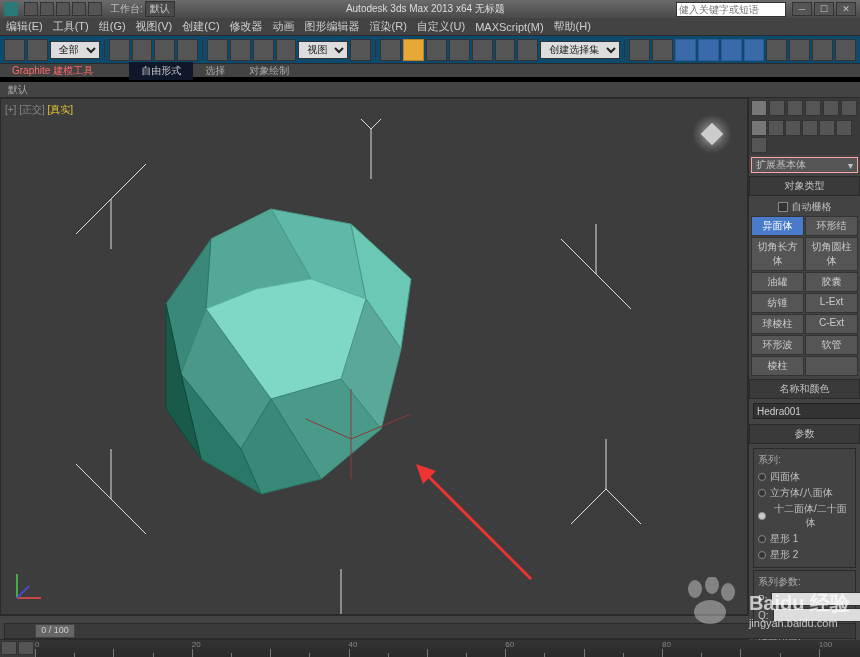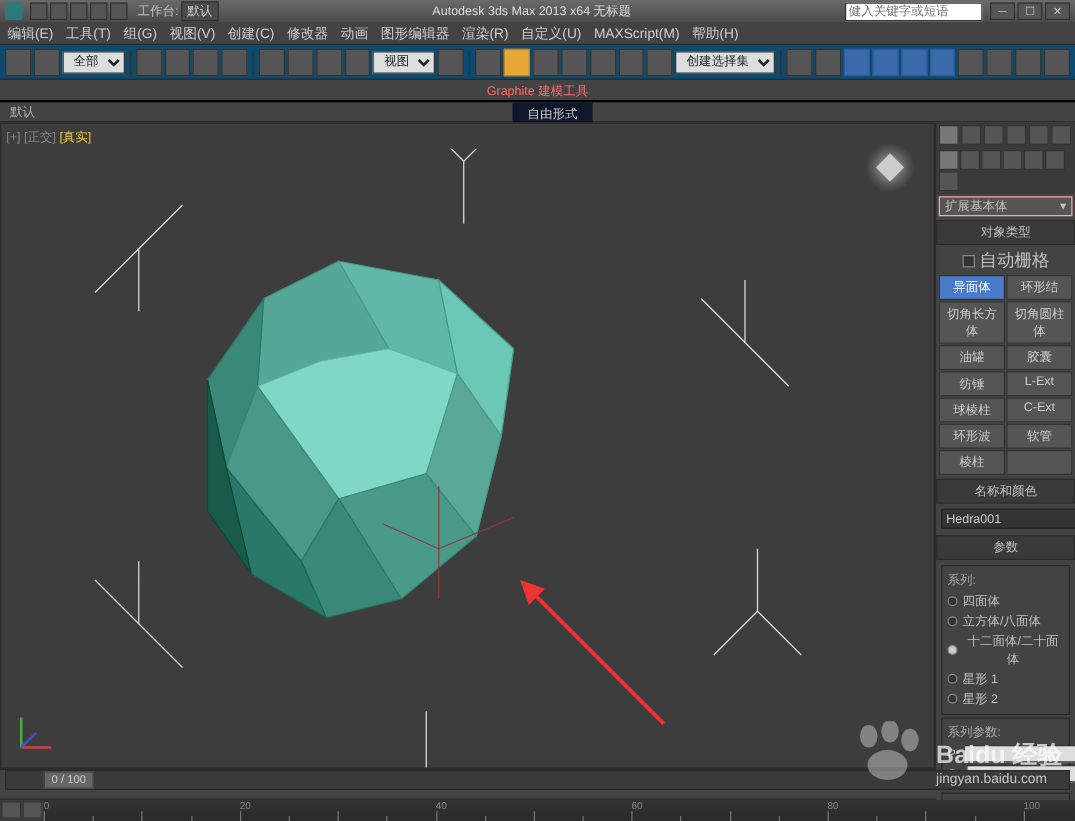--- a/index.html
+++ b/index.html
@@ -23,21 +23,21 @@
     
     
     .toolbar { height: 28px; background: #0c4a6e; border-bottom: 1px solid #2a2a2a; display: flex; align-items: center; padding: 0 4px; gap: 2px; }
     .tool-btn { width: 22px; height: 22px; background: #555; border: 1px solid #333; display: flex; align-items: center; justify-content: center; }
     .tool-btn.active { background: #e8a838; border-color: #c08020; }
     .tool-btn.blue { background: #3a6aaa; border-color: #2a5a9a; }
     .tool-sel { background: #ddd; border: 1px solid #333; height: 18px; font-size: 10px; padding: 0 4px; color: #222; }
     .tool-sep { width: 1px; height: 20px; background: #333; margin: 0 2px; }
     
     
-    .ribbon-tabs { height: 18px; background: #434343; display: flex; align-items: center; border-bottom: 2px solid #000000; flex-direction: column; }
+    .ribbon-tabs { height: 18px; background: #434343; display: flex; align-items: center; border-bottom: 5px solid #000000; }
     .rib-tab { padding: 2px 12px; font-size: 10px; color: #aaa; }
     .rib-tab.active { background: #0f172a; color: #ccc; margin-left: 24px; }
     .rib-tab.red { color: #ff6b6b; }
     .rib-sub { height: 16px; background: #434343; display: flex; align-items: center; padding: 0 8px; font-size: 10px; color: #aaa; border-bottom: 1px solid #2a2a2a; }
     
     
     .main-area { display: flex; height: 517px; }
     .viewport { flex: 1; background: #3d3d3d; position: relative; border: 1px solid #2a2a2a; overflow: hidden; }
     .viewport-label { position: absolute; top: 4px; left: 4px; font-size: 10px; color: #888; }
     .viewport-label .yellow { color: #e8c838; }
@@ -54,38 +54,38 @@
     
     
     .cmd-panel { width: 112px; background: #434343; border-left: 1px solid #2a2a2a; display: flex; flex-direction: column; }
     .cmd-tabs { display: flex; flex-wrap: wrap; padding: 2px; gap: 2px; background: #3a3a3a; }
     .cmd-tab { width: 16px; height: 16px; background: #555; border: 1px solid #333; }
     .cmd-tab.active { background: #777; }
     .cmd-subtabs { display: flex; flex-wrap: wrap; padding: 2px; gap: 1px; background: #3a3a3a; }
     .cmd-dropdown { margin: 2px; height: 16px; background: #555; border: 1px solid #fca5a5; font-size: 10px; padding: 0 4px; display: flex; align-items: center; justify-content: space-between; }
     .rollout-header { background: #3a3a3a; text-align: center; padding: 2px; font-size: 10px; border: 1px solid #2a2a2a; margin-top: 1px; }
     .rollout-body { background: #434343; padding: 2px; }
-    .checkbox-row { display: flex; align-items: center; justify-content: center; gap: 4px; padding: 2px; font-size: 14px; }
+    .checkbox-row { display: flex; align-items: center; justify-content: center; gap: 4px; padding: 2px; font-size: 10px; }
     .cb-box { width: 10px; height: 10px; border: 1px solid #888; background: #333; }
     .obj-grid { display: grid; grid-template-columns: 1fr 1fr; gap: 1px; }
     .obj-btn { background: #555; border: 1px solid #333; padding: 2px; font-size: 10px; text-align: center; color: #ccc; }
     .obj-btn.selected { background: #4a7aca; color: #fff; }
     .name-row { display: flex; gap: 2px; padding: 2px; }
     .name-field { flex: 1; height: 16px; background: #333; border: 1px solid #222; font-size: 10px; padding: 0 3px; color: #ccc; }
     .param-group { border: 1px solid #2a2a2a; margin: 2px; padding: 4px; }
     .param-title { font-size: 10px; color: #aaa; margin-bottom: 2px; }
     .radio-row { display: flex; align-items: center; gap: 4px; padding: 1px 0; font-size: 10px; text-align: center; }
     .radio-dot { width: 8px; height: 8px; border-radius: 50%; border: 1px solid #888; background: #333; }
     .radio-dot.checked { background: #ccc; }
     .spinner-row { display: flex; align-items: center; gap: 4px; padding: 1px 0; font-size: 10px; }
     .spinner-row label { width: 12px; text-align: right; }
     .spinner { flex: 1; height: 14px; background: #ddd; border: 1px solid #333; font-size: 10px; padding: 0 3px; color: #222; text-align: right; }
     
     
-    .time-area { height: 24px; background: #434343; border-top: 1px solid #2a2a2a; display: flex; align-items: flex-start; }
+    .time-area { height: 24px; background: #434343; border-top: 1px solid #2a2a2a; display: flex; align-items: flex-end; }
     .time-slider { flex: 1; height: 16px; background: #3a3a3a; border: 1px solid #2a2a2a; position: relative; margin: 0 4px; }
     .time-thumb { position: absolute; left: 30px; top: 0; width: 40px; height: 14px; background: #666; border: 1px solid #444; font-size: 9px; text-align: center; color: #ccc; }
     
     
     .track-bar { height: 18px; background: #3a3a3a; display: flex; border-top: 1px solid #2a2a2a; }
     .track-btns { display: flex; gap: 1px; padding: 1px; }
     .track-btn { width: 16px; height: 14px; background: #555; border: 1px solid #333; }
     .track-ruler { flex: 1; background: linear-gradient(to bottom, #333, #2a2a2a); position: relative; }
     .track-tick { position: absolute; bottom: 0; width: 1px; height: 4px; background: #777; }
     .track-tick.major { height: 8px; }

